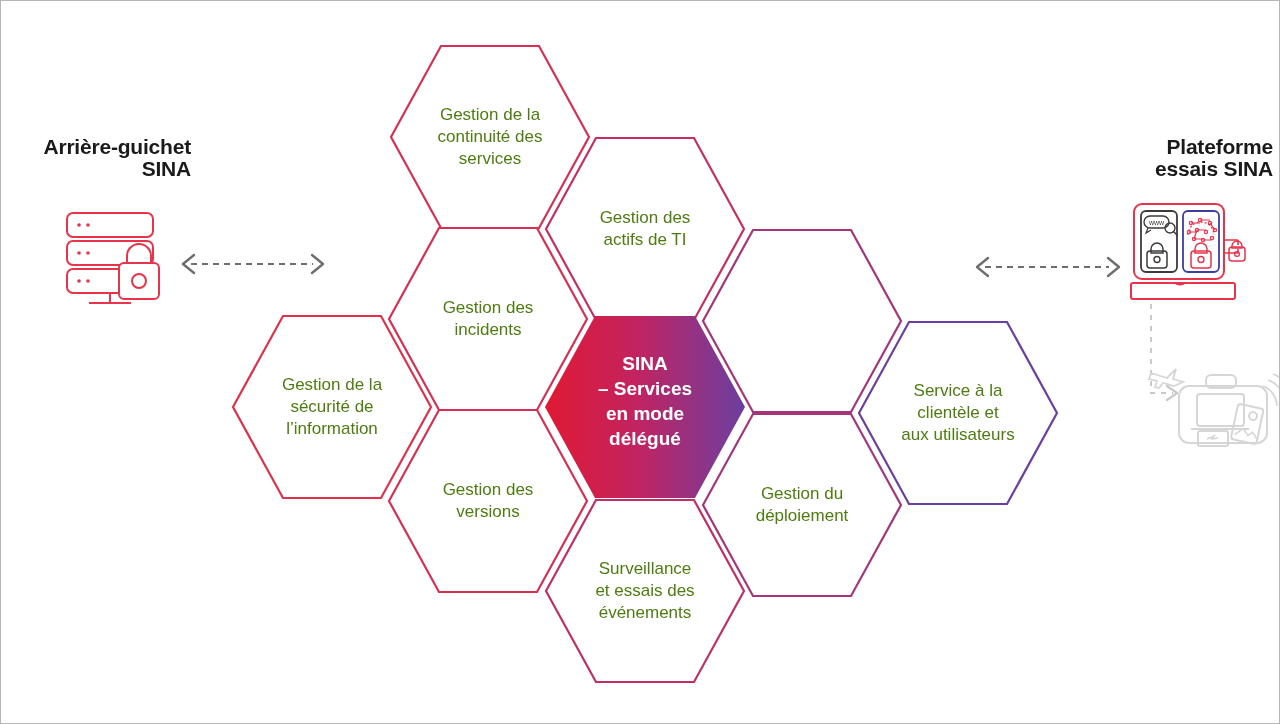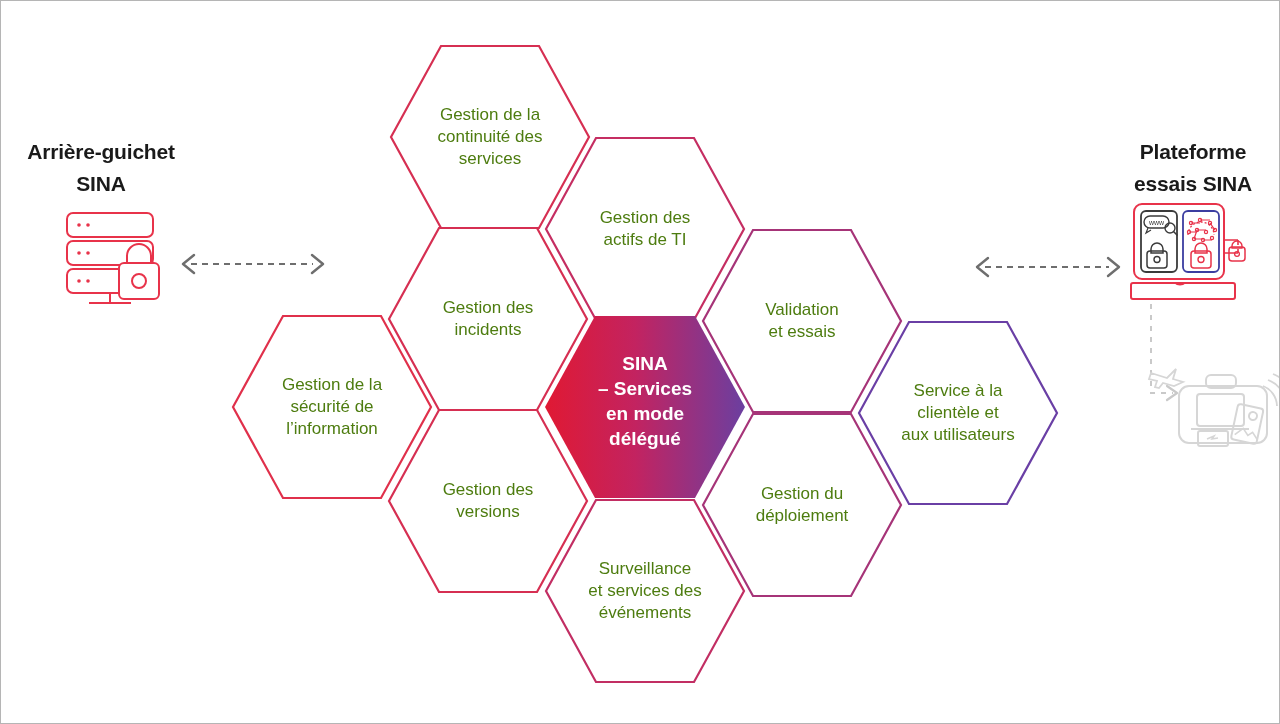--- a/index.html
+++ b/index.html
@@ -16,23 +16,23 @@
     height: 724px;
     background: #ffffff;
     border: 1px solid #b5b5b5;
     box-sizing: border-box;
     overflow: hidden;
   }
   .side-title {
     position: absolute;
     font-weight: bold;
     font-size: 21px;
-    line-height: 32px;
+    line-height: 22px;
     color: #1a1a1a;
-    text-align: center;
+    text-align: right;
     white-space: pre-line;
     letter-spacing: -0.2px;
   }
   #left-title { left: 10px; top: 135px; width: 180px; }
   #right-title { left: 1112px; top: 135px; width: 160px; }
 
   svg.layer {
     position: absolute;
     left: 0; top: 0;
     width: 1280px;
@@ -217,39 +217,37 @@
     </g>
   </svg>
 
   <div class="hexlabel" style="left:390px; top:103px; width:198px;">Gestion de la
 continuité des
 services</div>
 
   <div class="hexlabel" style="left:545px; top:206px; width:198px;">Gestion des
 actifs de TI</div>
 
-  <div class="hexlabel" style="left:702px; top:298px; width:198px;">Validation
-et essais</div>
 
   <div class="hexlabel" style="left:858px; top:379px; width:198px;">Service à la
 clientèle et
 aux utilisateurs</div>
 
   <div class="hexlabel" style="left:388px; top:296px; width:198px;">Gestion des
 incidents</div>
 
   <div class="hexlabel" style="left:232px; top:373px; width:198px;">Gestion de la
 sécurité de
 l’information</div>
 
   <div class="hexlabel" style="left:388px; top:478px; width:198px;">Gestion des
 versions</div>
 
   <div class="hexlabel" style="left:545px; top:557px; width:198px;">Surveillance
-et services des
+et essais des
 événements</div>
 
   <div class="hexlabel" style="left:702px; top:482px; width:198px;">Gestion du
 déploiement</div>
 
   <div class="hexlabel center" style="left:544px; top:350px; width:200px;">SINA
 – Services
 en mode
 délégué</div>
 

